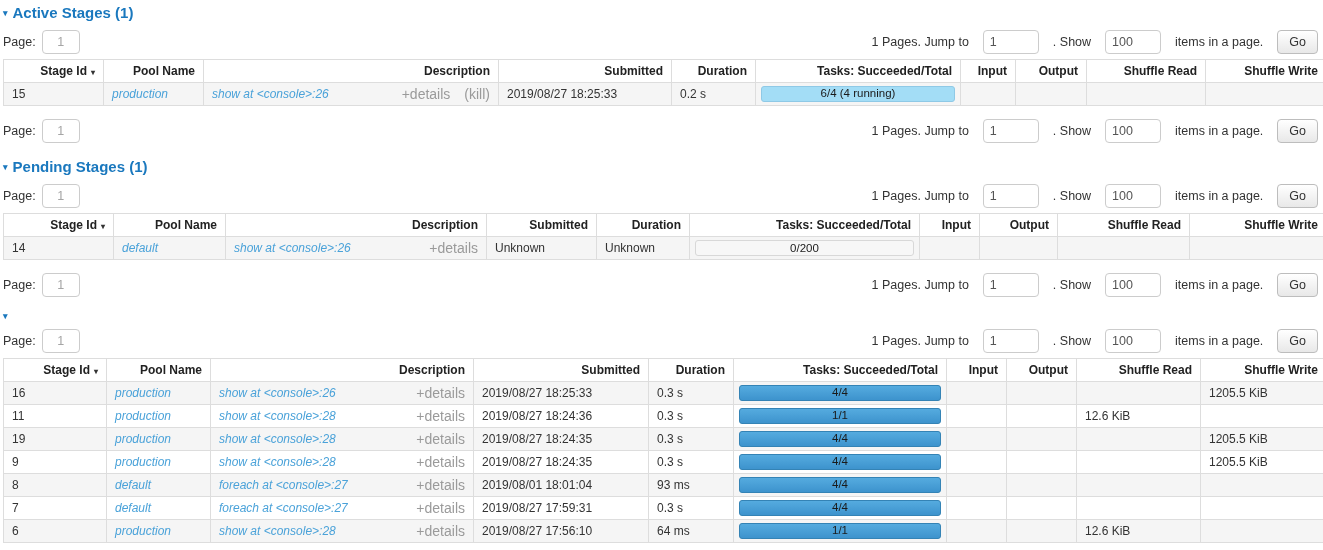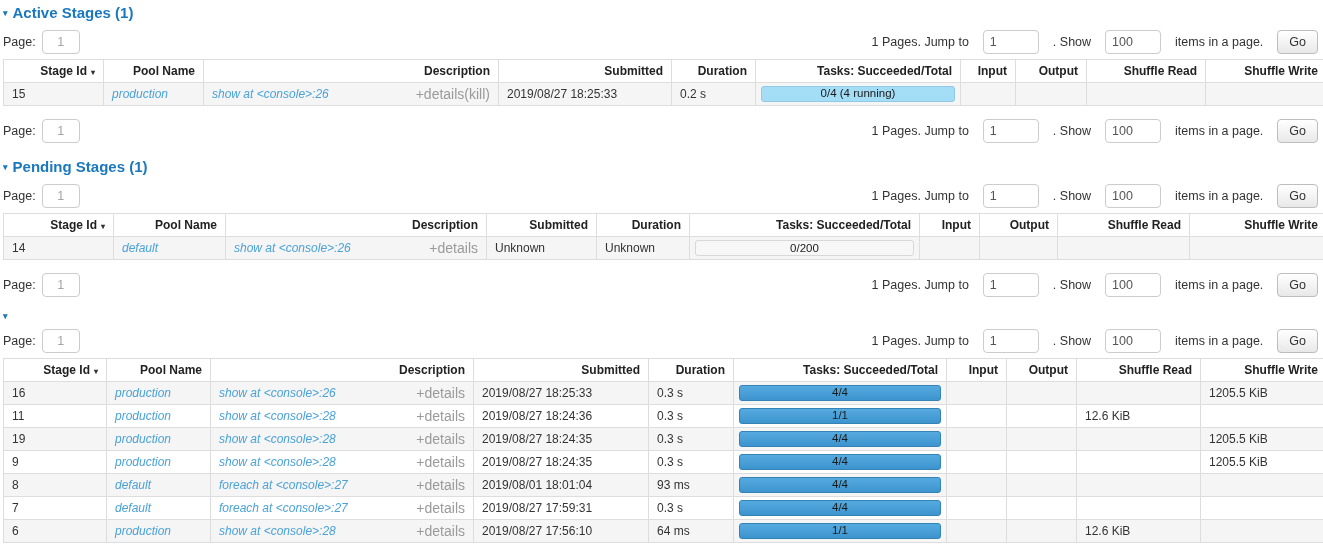--- a/index.html
+++ b/index.html
@@ -46,21 +46,21 @@
            white-space: nowrap; overflow: hidden; }
   th { font-weight: bold; color: #222; padding: 4px 8px; height: 21px; text-align: right; }
   td { height: 22px; color: #333; }
   tbody tr:nth-child(odd) { background: #f5f5f5; }
   .sort-icon { font-size: 8px; color: #333; margin-left: 4px; }
 
   a.cell-link { color: #4aa2d9; text-decoration: none; cursor: pointer; font-style: italic; }
   .desc-cell { display: flex; align-items: center; }
   .desc-spacer { flex: 1; }
   .details-link, .kill-link { color: #9a9a9a; font-size: 14px; cursor: pointer; }
-  .kill-link { }
+  .kill-link { margin-left: 14px; }
 
   
   td.tasks-cell { padding: 3px 5px; }
   .progress {
     position: relative; height: 16px; border-radius: 3px;
     text-align: center; font-size: 11.5px; line-height: 15px; color: #1a1a1a;
   }
   .progress.empty { background: #f7f7f7; border: 1px solid #d8d8d8; }
   .progress .fill { position: absolute; left: 0; top: 0; right: 0; bottom: 0; border-radius: 3px; }
   .fill.done { background: linear-gradient(#55abdf, #3d93cd); border: 1px solid #3483b5; }
@@ -125,21 +125,21 @@
               <div class="desc-cell">
                 <a class="cell-link">show at &lt;console&gt;:26</a>
                 <span class="desc-spacer"></span>
                 <span class="details-link">+details</span>
                 <span class="kill-link">(kill)</span>
               </div>
             </td>
             <td>2019/08/27 18:25:33</td>
             <td>0.2 s</td>
             <td class="tasks-cell">
-              <div class="progress"><div class="fill running"></div><span class="progress-label">0/4 (4 running)</span></div>
+              <div class="progress"><div class="fill running"></div><span class="progress-label">6/4 (4 running)</span></div>
             </td>
             <td></td>
             <td></td>
             <td></td>
             <td></td>
           </tr>
         </tbody>
       </table>
       <div class="pag-row bottom">
         <div class="pag-left">

